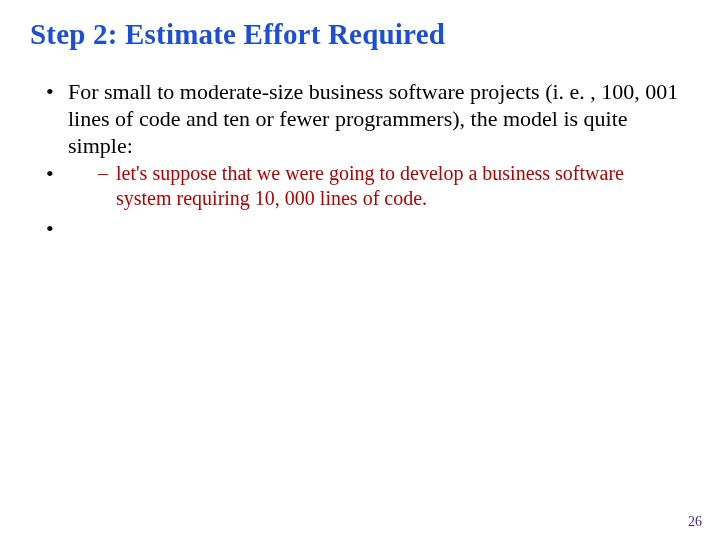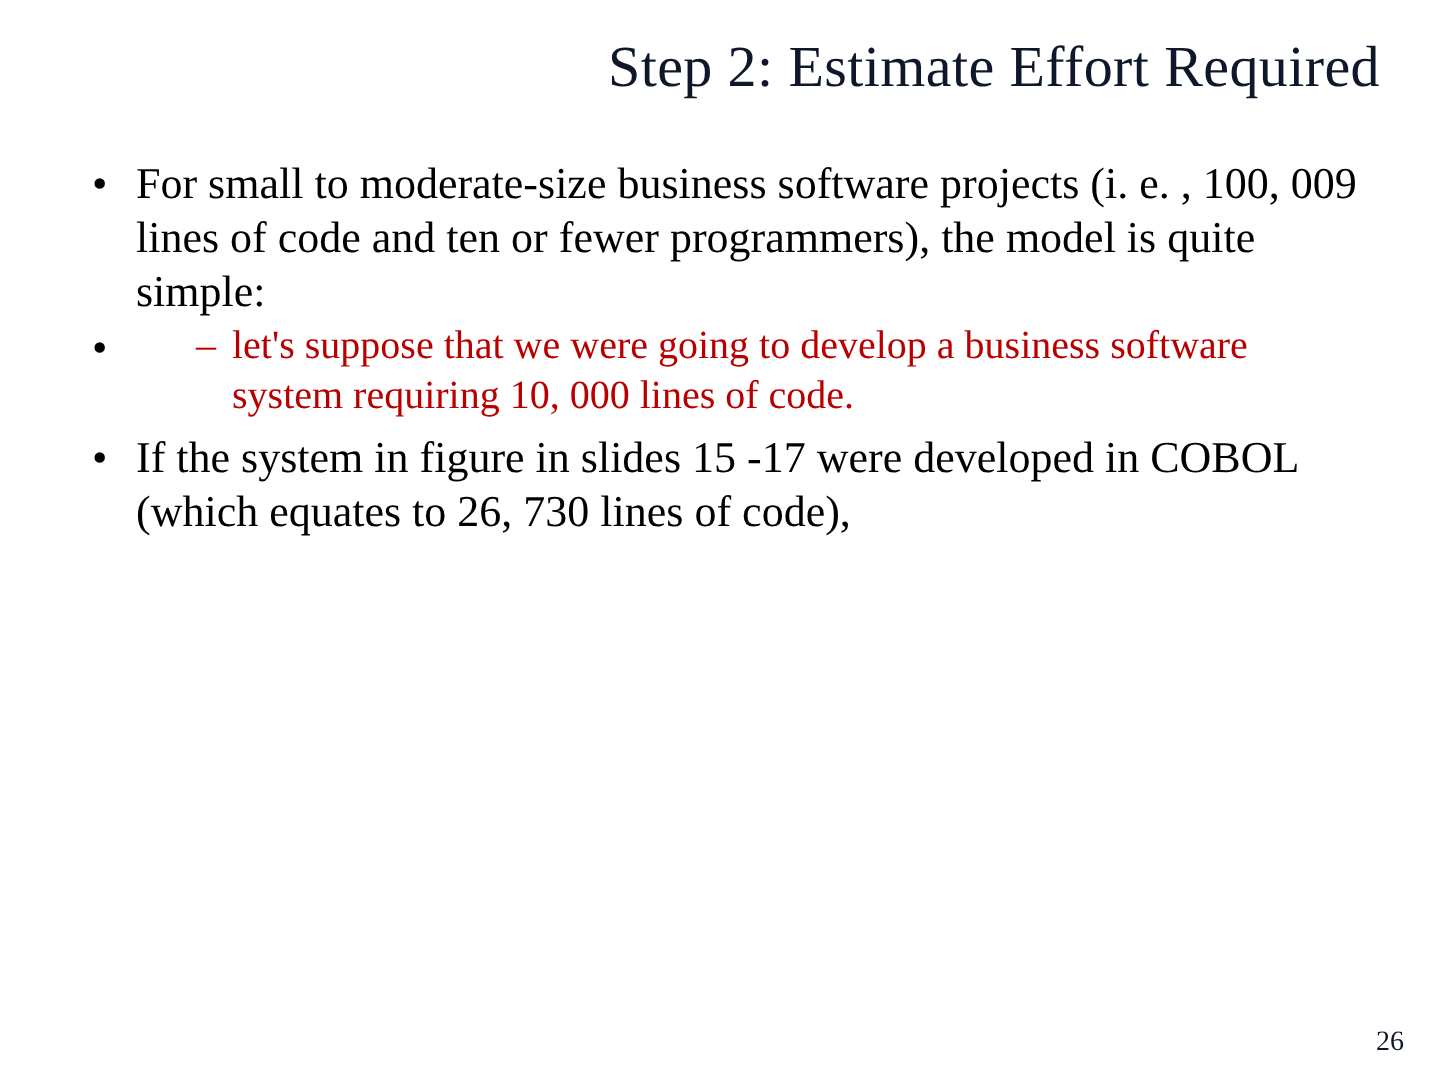--- a/index.html
+++ b/index.html
@@ -14,24 +14,24 @@
     overflow: hidden;
   }
   .slide {
     width: 720px;
     height: 540px;
     box-sizing: border-box;
     padding: 18px 30px 0 30px;
     position: relative;
   }
   .title {
-    text-align: right;
-    font-weight: normal;
+    text-align: left;
+    font-weight: bold;
     font-size: 29px;
-    color: #0f172a;
+    color: #1d4ed8;
     margin: 0 0 28px 0;
     letter-spacing: 0.2px;
   }
   ul.top {
     list-style: none;
     margin: 0;
     padding: 0 10px 0 10px;
     font-size: 22px;
     line-height: 1.22;
   }
@@ -74,48 +74,47 @@
     position: absolute;
     left: 0;
     top: 0;
     color: #b90000;
   }
   .pagenum {
     position: absolute;
     bottom: 10px;
     right: 18px;
     font-size: 14px;
-    color: #0f172a;
+    color: #4c1d95;
     font-family: "Times New Roman", Times, serif;
   }
 </style>
 </head>
 <body>
 
 <div class="slide">
 
   <h1 class="title">Step 2: Estimate Effort Required</h1>
 
   <ul class="top">
 
     <li>
-      <span>For small to moderate-size business software projects (i. e. , 100, 009 lines of code and ten or fewer programmers), the model is quite simple:</span>
+      <span>For small to moderate-size business software projects (i. e. , 100, 001 lines of code and ten or fewer programmers), the model is quite simple:</span>
     </li>
 
 
     <li>
       <ul class="sub">
         <li>
           <span>let's suppose that we were going to develop a business software system requiring 10, 000 lines of code.</span>
         </li>
       </ul>
     </li>
 
 
     <li>
-      <span>If the system in figure in slides 15 -17 were developed in COBOL (which equates to 26, 730 lines of code),</span>
     </li>
 
   </ul>
 
   <div class="pagenum">26</div>
 
 </div>
 
 </body></html>

